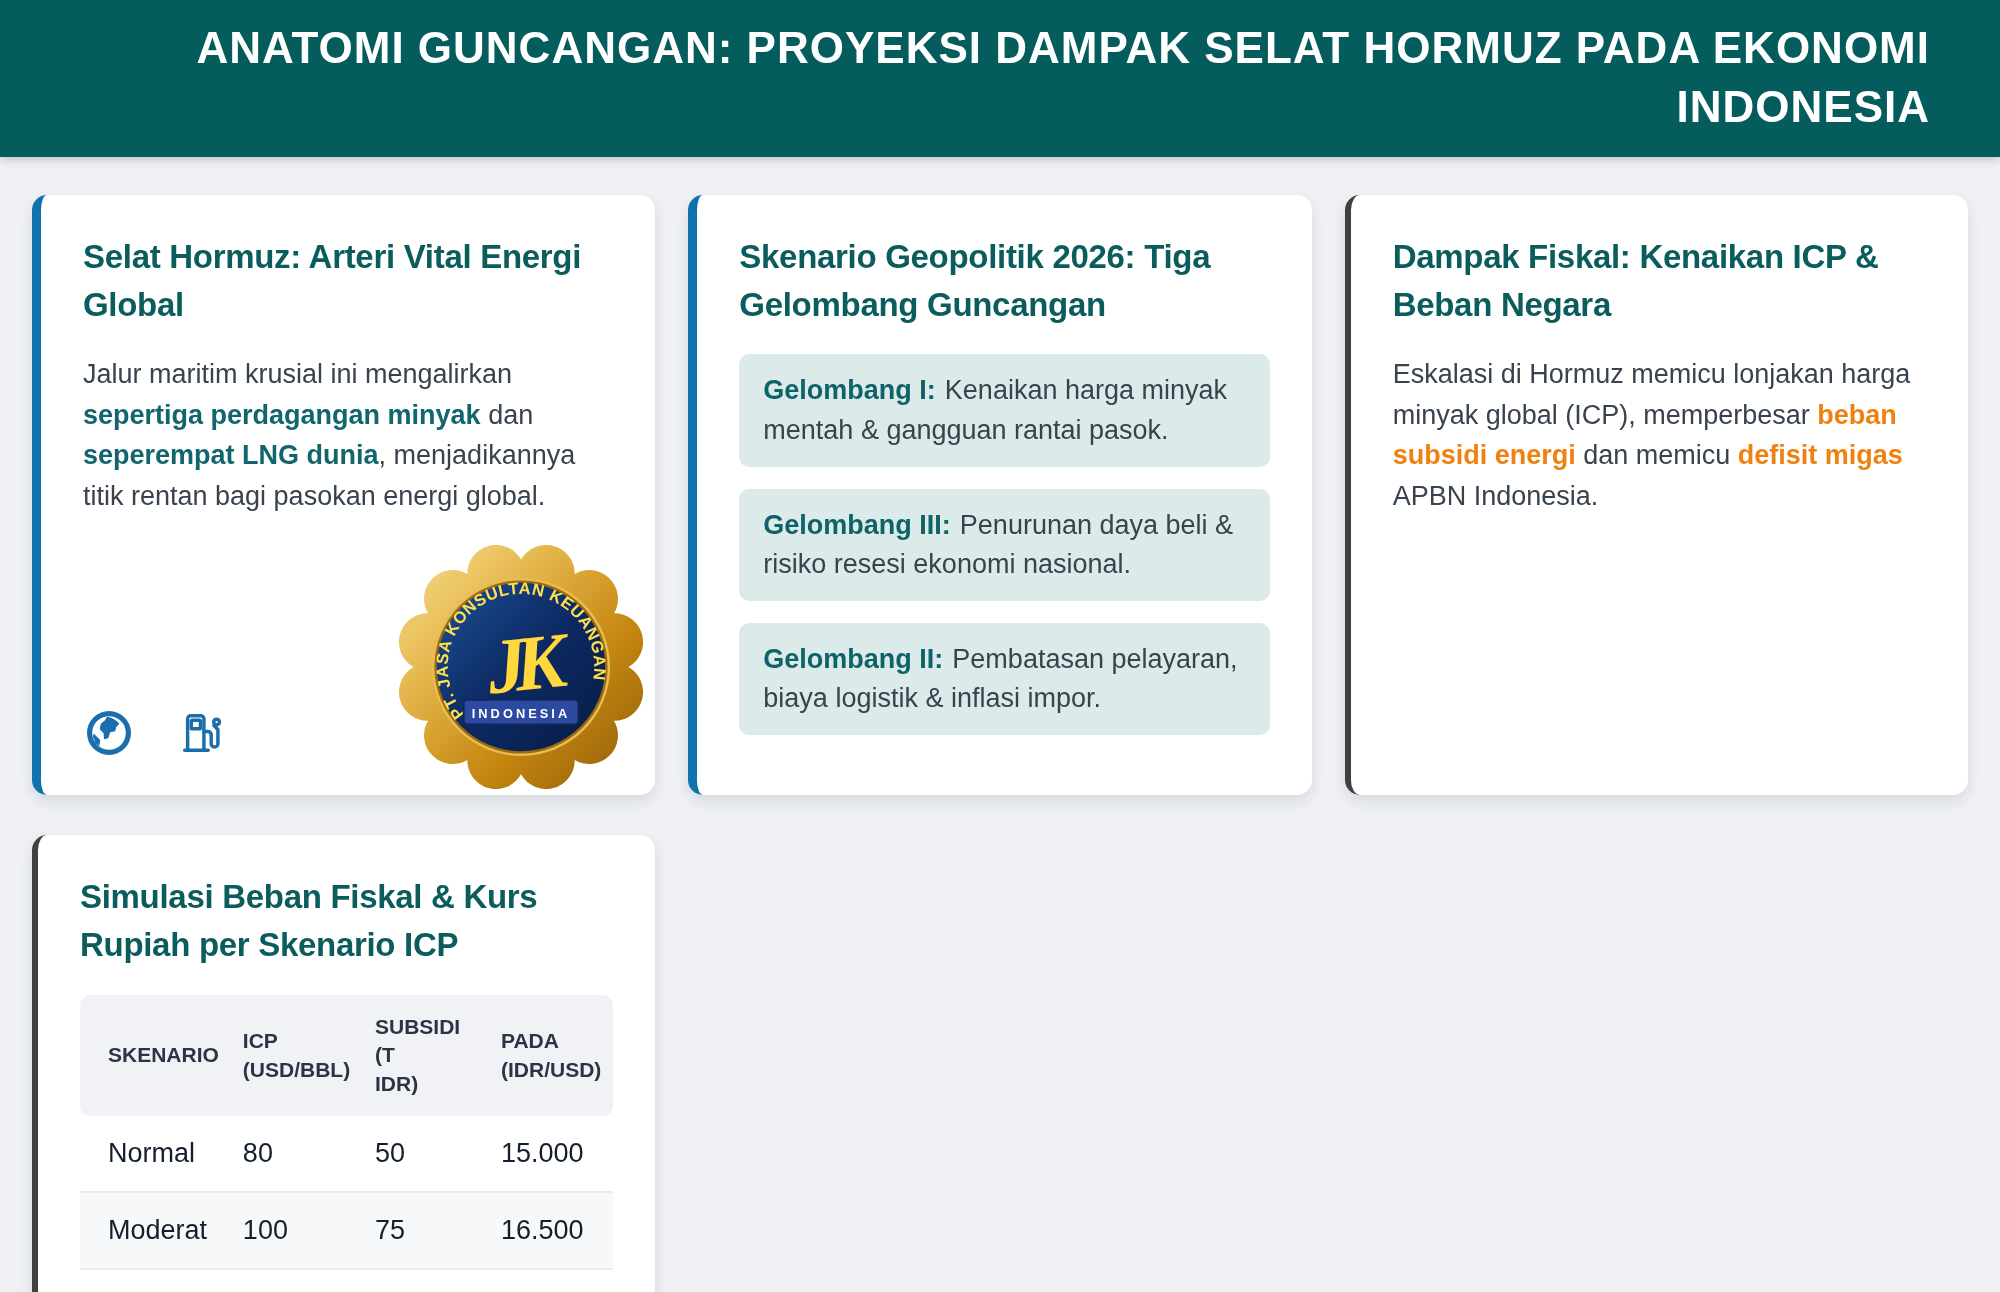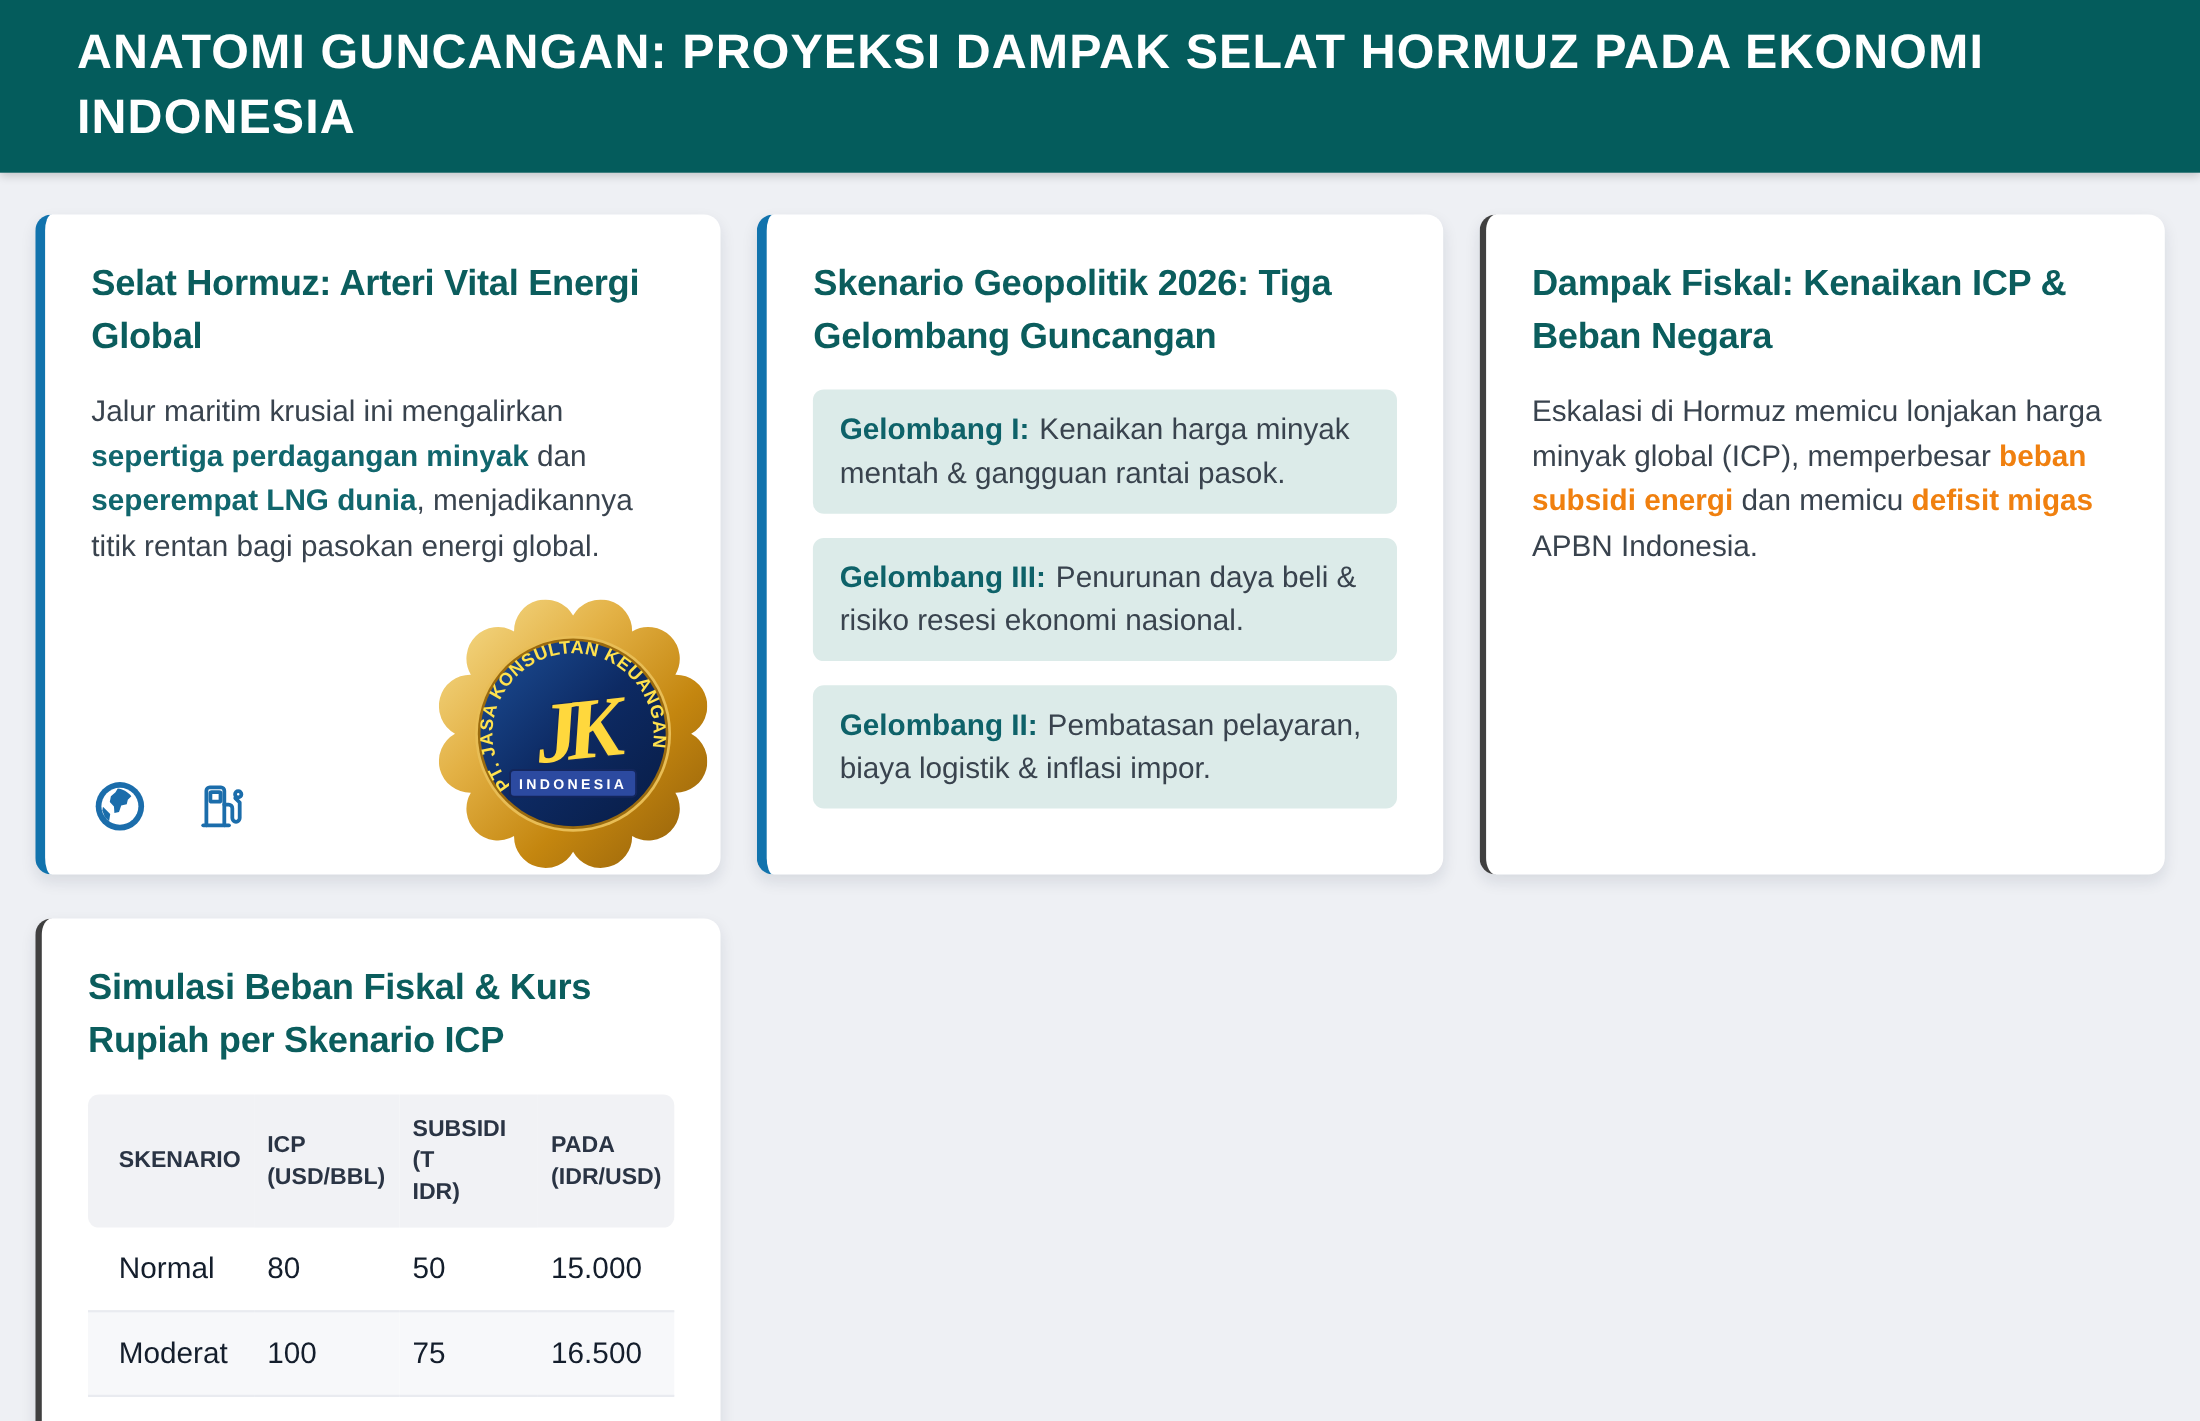--- a/index.html
+++ b/index.html
@@ -11,21 +11,21 @@
   }
   
   .page-header {
     background: #045c5c;
     padding: 18px 40px 20px;
     box-shadow: 0 3px 8px rgba(0,0,0,.18);
   }
   .page-header h1 {
     max-width: 1860px;
     margin: 0 auto;
-    text-align: left;
+    text-align: right;
     color: #ffffff;
     font-size: 44px;
     line-height: 1.35;
     letter-spacing: 1px;
     font-weight: bold;
     text-transform: uppercase;
   }
   
   .content {
     padding: 38px 32px 16px;

